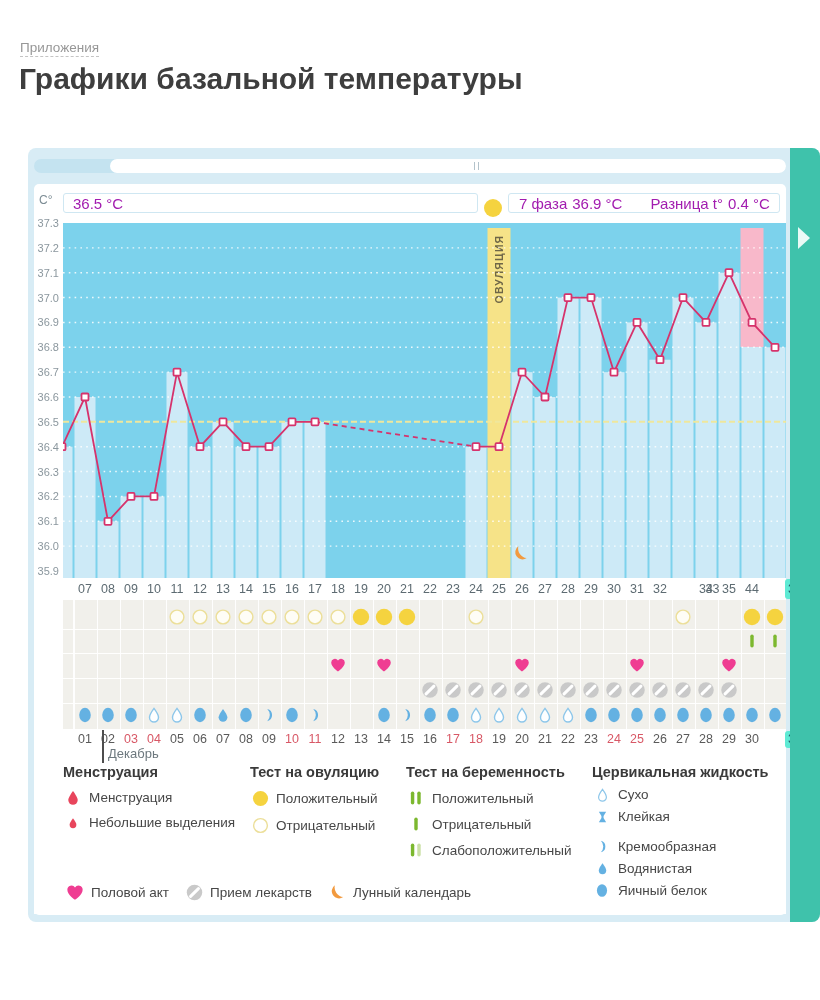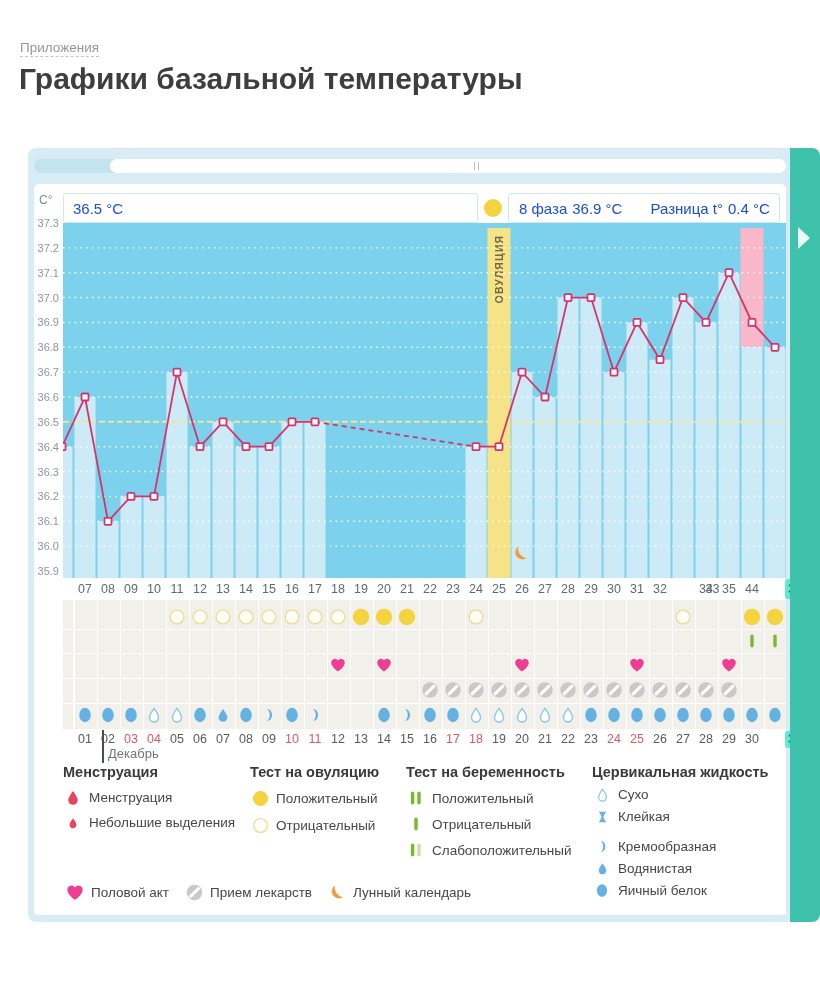--- a/index.html
+++ b/index.html
@@ -8,21 +8,21 @@
   .title{position:absolute;left:19px;top:62px;margin:0;font-size:30px;font-weight:bold;color:#3e3e3e;}
   .widget{position:absolute;left:28px;top:148px;width:792px;height:774px;background:#d8ecf5;border-radius:8px;}
   .scroll-track{position:absolute;left:6px;top:11px;width:752px;height:14px;background:#c4e3f0;border-radius:7px;}
   .scroll-thumb{position:absolute;left:76px;top:0;width:676px;height:14px;background:#ffffff;border-radius:7px;}
   .grip{position:absolute;left:364px;top:3px;width:3px;height:8px;border-left:1px solid #b3c3cb;border-right:1px solid #b3c3cb;}
   .panel{position:absolute;left:6px;top:36px;width:752px;height:731px;background:#ffffff;border-radius:5px;}
   .teal{position:absolute;right:0;top:0;width:30px;height:774px;background:#3fc2ab;border-radius:0 8px 8px 0;}
   .chev{position:absolute;left:8px;top:79px;width:0;height:0;border-top:11px solid transparent;border-bottom:11px solid transparent;border-left:12px solid #eafaf6;}
   .unit{position:absolute;left:5px;top:9px;font-size:12px;color:#7c8c94;}
   .tick{position:absolute;left:0;width:25px;text-align:right;font-size:11px;color:#8b979e;line-height:16px;}
-  .hbox{position:absolute;top:9px;height:30px;background:#fff;border:1px solid #cfe7f2;border-radius:3px;box-sizing:border-box;display:flex;align-items:center;font-size:15px;color:#1d4ed8;}
+  .hbox{position:absolute;top:9px;height:20px;background:#fff;border:1px solid #cfe7f2;border-radius:3px;box-sizing:border-box;display:flex;align-items:center;font-size:15px;color:#a21caf;}
   .hbox.left{left:29px;width:415px;padding-left:9px;}
   .hbox.right{left:474px;width:272px;padding-left:10px;}
   .hbox .gap{width:28px;}
   .hbox .lab{margin-right:5px;}
   .ovu-dot{position:absolute;left:450px;top:15px;width:18px;height:18px;border-radius:50%;background:#f5d33f;}
   .p2cell{position:absolute;top:44px;height:25px;line-height:25px;text-align:center;background:#c9e9f5;font-size:12.5px;color:#4e6b7a;}
   .p2cell.pink{background:#f8b8ca;}
   #plot{position:absolute;left:29px;top:39px;}
   .xlab{position:absolute;top:395px;height:20px;line-height:20px;text-align:center;font-size:12.5px;color:#5d6b72;}
   .xlab.today,.datelab.today{background:#5eead4;border-radius:3px;color:#2e586b;margin-left:20px;}
@@ -74,21 +74,21 @@
           <div class="tick" style="top: 329.284px;">36.1</div>
           <div class="tick" style="top: 354.141px;">36.0</div>
           <div class="tick" style="top: 378.998px;">35.9</div>
         </div>
 
       <div class="hbox left">
         <span>36.5 °C</span>
       </div>
       <span class="ovu-dot"></span>
       <div class="hbox right">
-        <span class="lab">8 фаза</span>
+        <span class="lab">7 фаза</span>
         <span>36.9 °C</span>
         <span class="gap"></span>
         <span class="lab">Разница t°</span>
         <span>0.4 °C</span>
       </div>
 
       <div id="p2row">
           <div class="p2cell" style="left: 477.5px; width: 21px;">01</div>
           <div class="p2cell" style="left: 500.5px; width: 21px;">02</div>
           <div class="p2cell" style="left: 523.5px; width: 21px;">03</div>

